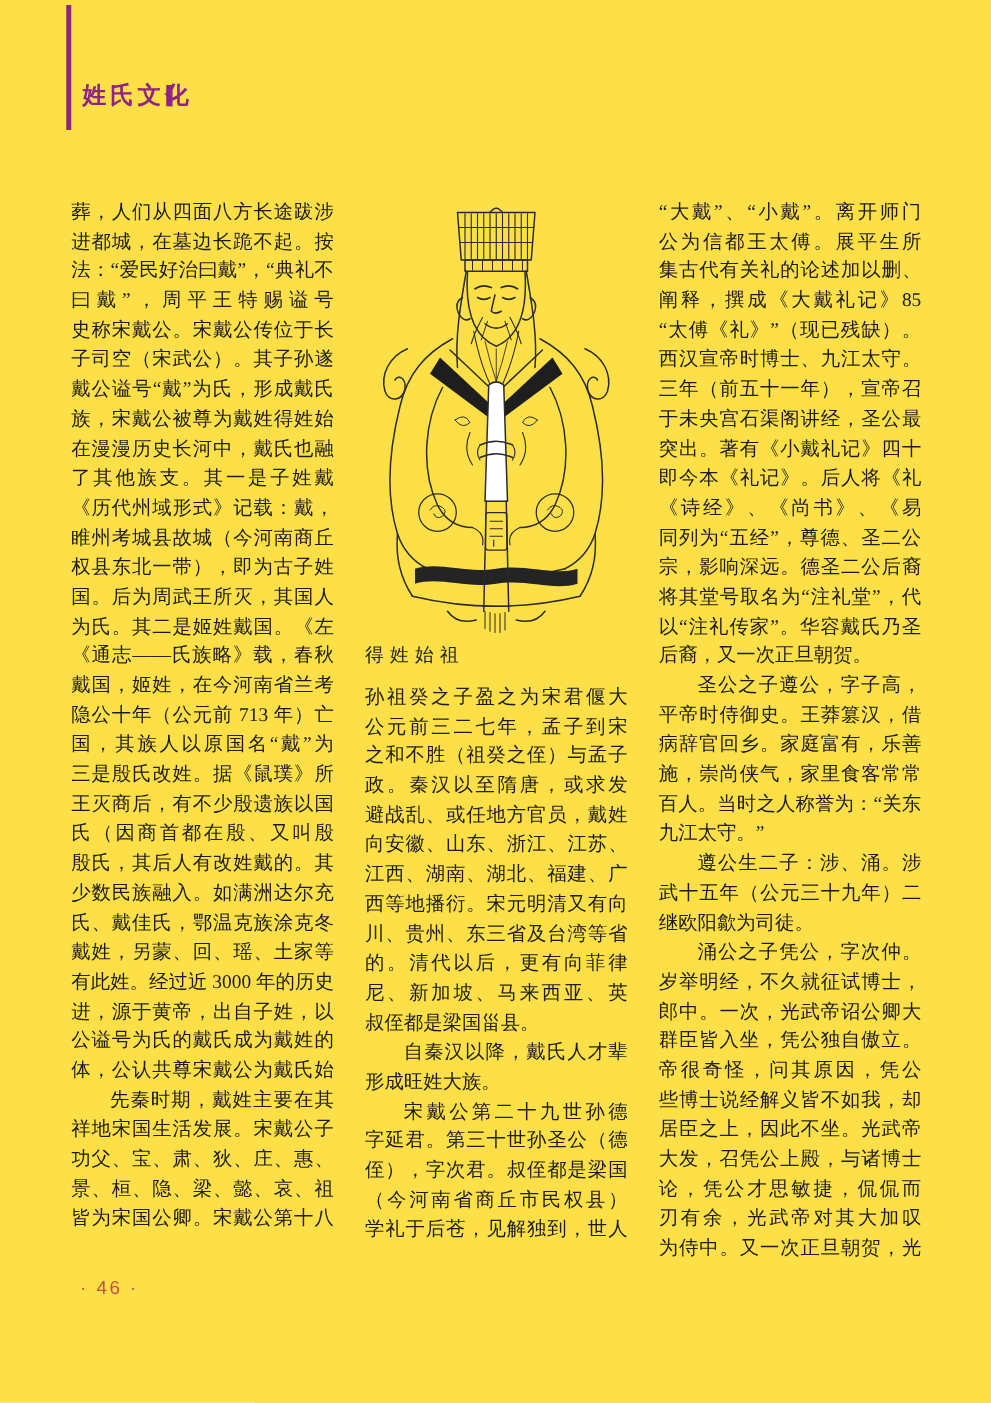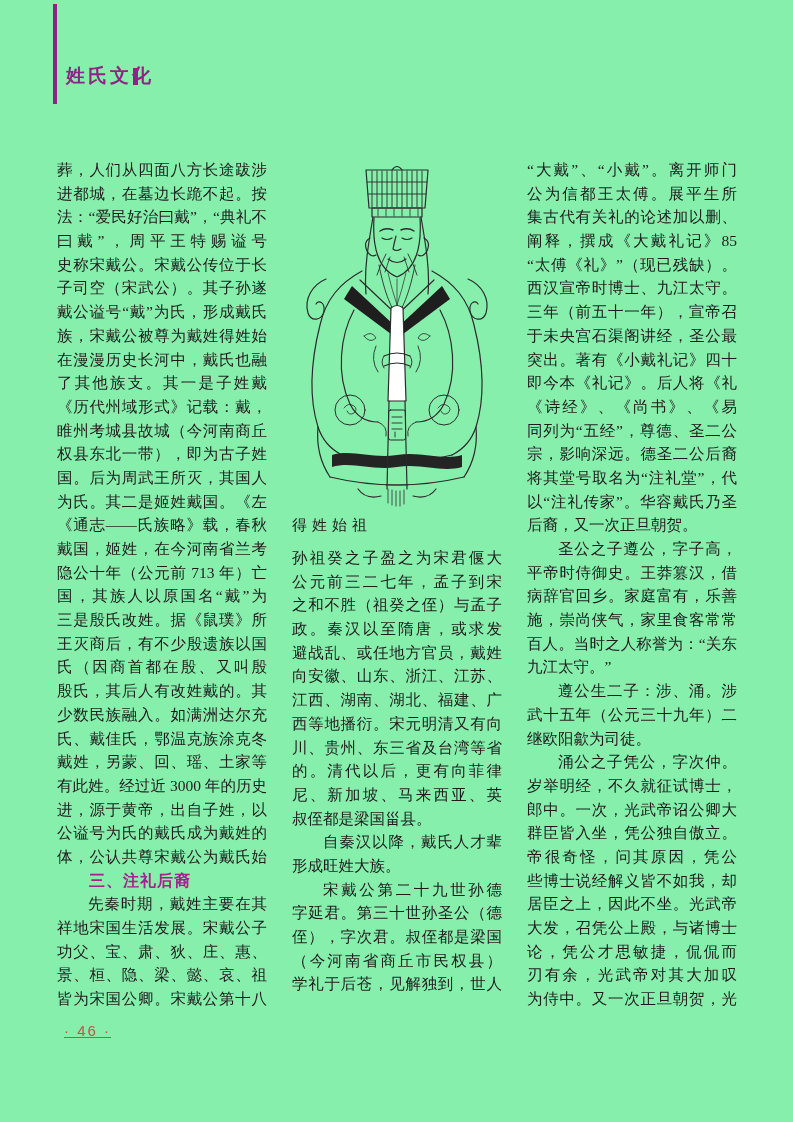--- a/index.html
+++ b/index.html
@@ -1,19 +1,19 @@
 <!DOCTYPE html>
 <html><head>
 <meta charset="utf-8">
 <style>
   html,body{margin:0;padding:0;background:#e8e8e8;}
   .page{
     position:relative;
     width:793px;height:1122px;
-    background:#86efac;
+    background:#fde047;
     font-family:"Liberation Serif","DejaVu Serif",serif;
     color:#1c1c1c;
     overflow:hidden;
     margin:0 auto;
   }
   
   .head-rule{position:absolute;left:53px;top:4px;width:4px;height:100px;background:#8e2486;}
   .head-title{position:absolute;left:66px;top:63px;font-size:19px;font-weight:bold;color:#8e2486;letter-spacing:3px;font-family:"Liberation Sans","DejaVu Sans",sans-serif;}
   .head-block{position:absolute;left:133px;top:68px;width:5px;height:17px;background:#8e2486;}
   
@@ -40,21 +40,20 @@
   .figure svg{position:absolute;left:0;top:0;}
   .caption{
     height:36px;line-height:30px;
     text-align:left;font-size:15px;letter-spacing:5px;color:#222;
   }
   
   .page-number{
     position:absolute;left:64px;top:1022px;
     font-size:15px;color:#c0544a;letter-spacing:2px;
     font-family:"Liberation Sans","DejaVu Sans",sans-serif;
-    text-decoration:underline;
   }
 </style>
 </head>
 <body>
 
 <div class="page">
 
   <div class="head-rule"></div>
   <div class="head-title">姓氏文化</div>
   <div class="head-block"></div>
@@ -83,21 +82,20 @@
       <div class="line">王灭商后，有不少殷遗族以国为</div>
       <div class="line">氏（因商首都在殷、又叫殷国），称</div>
       <div class="line">殷氏，其后人有改姓戴的。其四是</div>
       <div class="line">少数民族融入。如满洲达尔充阿</div>
       <div class="line">氏、戴佳氏，鄂温克族涂克冬氏改</div>
       <div class="line">戴姓，另蒙、回、瑶、土家等民族也</div>
       <div class="line">有此姓。经过近 3000 年的历史演</div>
       <div class="line">进，源于黄帝，出自子姓，以宋戴</div>
       <div class="line">公谥号为氏的戴氏成为戴姓的主</div>
       <div class="line end">体，公认共尊宋戴公为戴氏始祖。</div>
-      <div class="line heading">三、注礼后裔</div>
       <div class="line indent">先秦时期，戴姓主要在其发</div>
       <div class="line">祥地宋国生活发展。宋戴公子孙</div>
       <div class="line">功父、宝、肃、狄、庄、惠、孝、恶、</div>
       <div class="line">景、桓、隐、梁、懿、哀、祖癸十几代</div>
       <div class="line">皆为宋国公卿。宋戴公第十八世</div>
     </div>
 
   <div class="col col2">
     <div class="figure">
       <svg width="210" height="352" viewBox="0 0 210 352" fill="none" stroke="#2b2b2b" stroke-width="1.2" stroke-linecap="round" stroke-linejoin="round">

